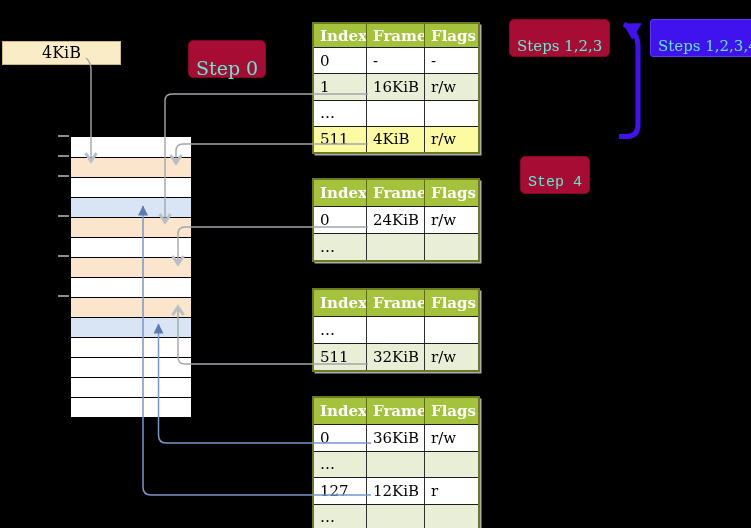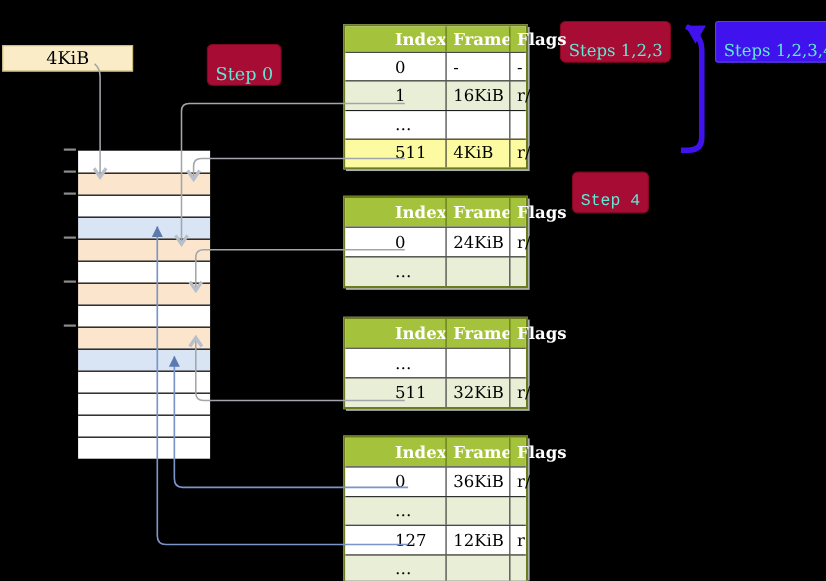--- a/index.html
+++ b/index.html
@@ -7,21 +7,21 @@
     position:relative;width:751px;height:528px;background:#000;overflow:hidden;
     font-family:"DejaVu Serif","Liberation Serif",serif;
   }
   
   .badge{
     position:absolute;color:#5eead4;font-size:15px;text-align:center;
     padding:18px 7px;white-space:nowrap;box-sizing:border-box;
   }
   .badge.red{background:#a60c34;border:1px solid #82081f;border-radius:5px;}
   .badge.blue{background:#4013ee;border:1px solid #5d3cf2;border-radius:3px;}
-  #badge-step0{left:188px;top:40px;height:30px;line-height:18px;font-size:16px;}
+  #badge-step0{left:188px;top:40px;height:30px;line-height:18px;font-size:19px;}
   #badge-steps123{left:509px;top:19px;height:18px;line-height:16px;}
   #badge-steps1234{left:650px;top:19px;height:18px;line-height:16px;}
   #badge-step4{left:520px;top:156px;height:18px;line-height:16px;font-family:Liberation Mono, monospace;}
   
   #frame-label{
     position:absolute;left:2px;top:41px;width:117px;height:22px;
     background:#fbecc8;border:1px solid #cdb87e;
     color:#000;font-size:16px;line-height:22px;text-align:center;
   }
   
@@ -34,21 +34,21 @@
   .mrow.c-white{background:#ffffff;}
   .mrow.c-orange{background:#fce5cd;}
   .mrow.c-blue{background:#d9e4f5;}
   .tick{position:absolute;width:11px;height:2px;background:#8c8c8c;left:58px;}
   
   .ptable{
     position:absolute;left:312px;width:168px;
     border:2px solid #6d7a1f;box-sizing:border-box;background:#fff;
     box-shadow:2px 2px 0 -0.5px #a9aeae;
   }
-  .prow{display:grid;grid-template-columns:53px 58px 53px;padding-left:39px;}
+  .prow{display:grid;grid-template-columns:53px 58px 53px;}
   .prow + .prow{border-top:1.3px solid #1c1c1c;}
   .cell{
     padding-left:6px;font-size:15px;color:#000;
     display:flex;align-items:center;overflow:hidden;white-space:nowrap;
   }
   .cell.b1,.cell.b2{border-right:1.3px solid #2e2e2e;}
   .phead{background:#a5c23c;}
   .phead .cell{color:#fff;font-weight:bold;}
   .phead .cell.b1,.phead .cell.b2{border-right-color:#5f6e15;}
   .prow.c-plain{background:#ffffff;}

